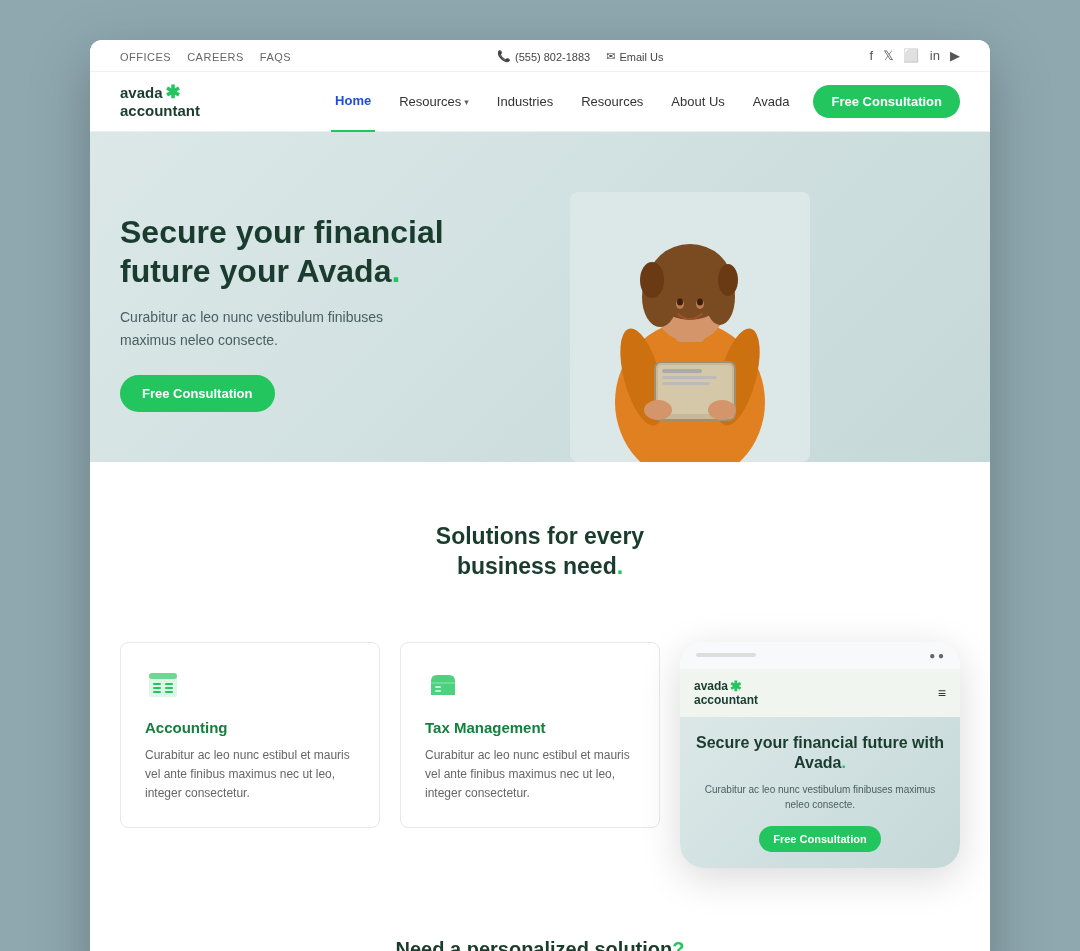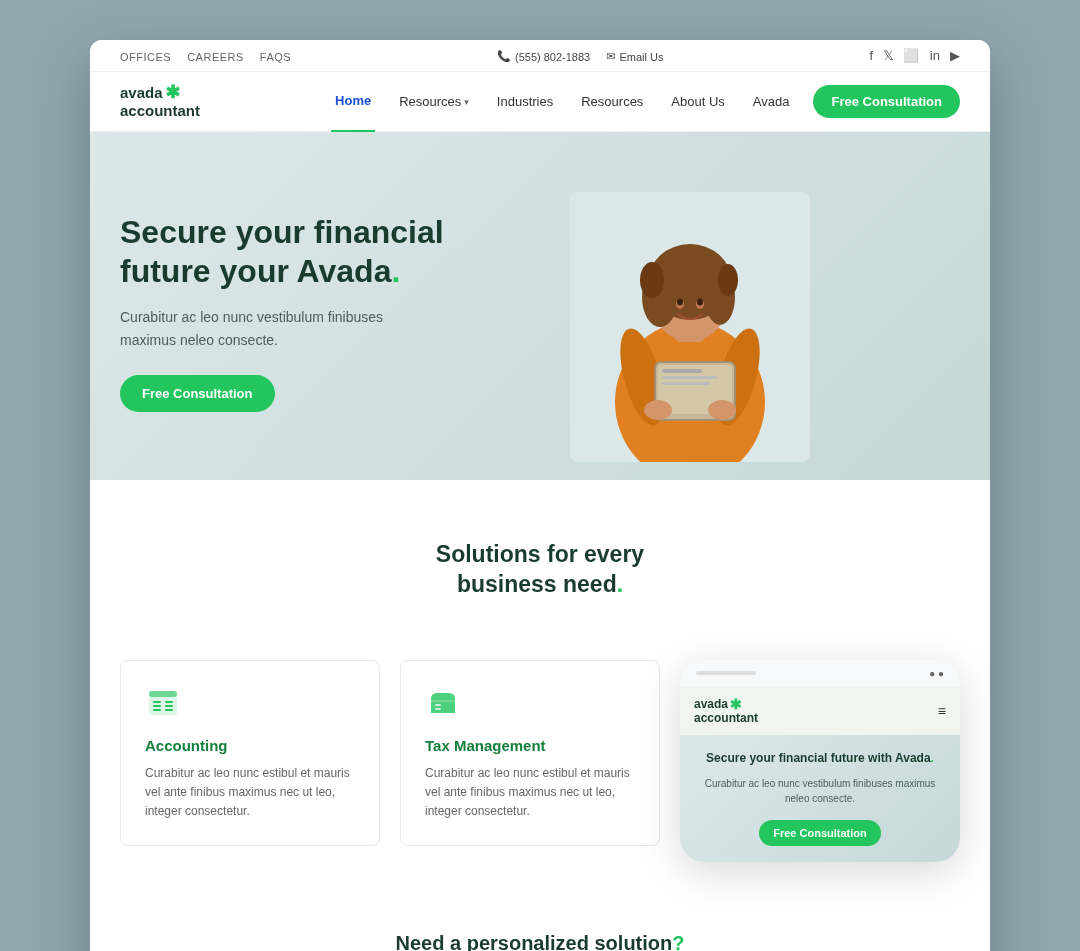--- a/index.html
+++ b/index.html
@@ -133,21 +133,21 @@
       padding: 9px 18px;
       font-size: 13px;
       font-weight: 600;
       cursor: pointer;
       white-space: nowrap;
     }
 
     
     .hero {
       background: linear-gradient(135deg, #dce8e8 0%, #c5d8d8 100%);
-      padding: 50px 30px 18px 30px;
+      padding: 50px 30px 0 30px;
       display: flex;
       align-items: flex-end;
       min-height: 310px;
       position: relative;
       overflow: hidden;
     }
     .hero-content {
       flex: 1;
       padding-bottom: 50px;
       max-width: 420px;
@@ -288,21 +288,21 @@
     }
     .mobile-menu-icon {
       font-size: 14px;
       color: #333;
     }
     .mobile-hero {
       background: linear-gradient(135deg, #dce8e8 0%, #c5d8d8 100%);
       padding: 16px 14px;
     }
     .mobile-hero-title {
-      font-size: 12px;
+      font-size: 16px;
       font-weight: 800;
       color: #1a3c2e;
       line-height: 1.2;
       margin-bottom: 10px;
     }
     .mobile-hero-title .dot {
       color: #22c55e;
     }
     .mobile-hero-sub {
       font-size: 10px;

